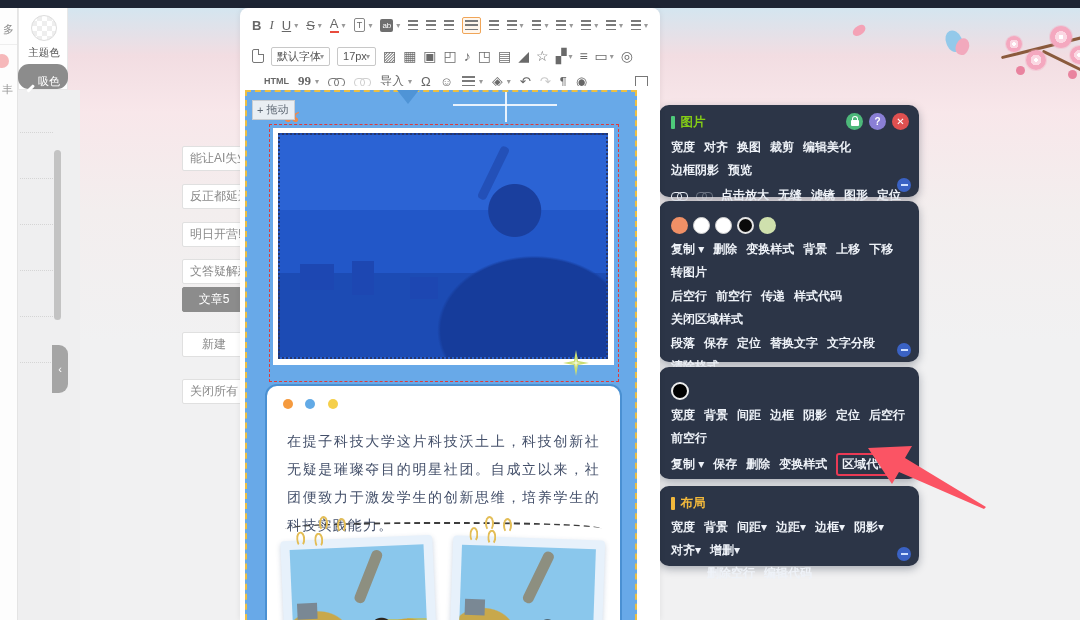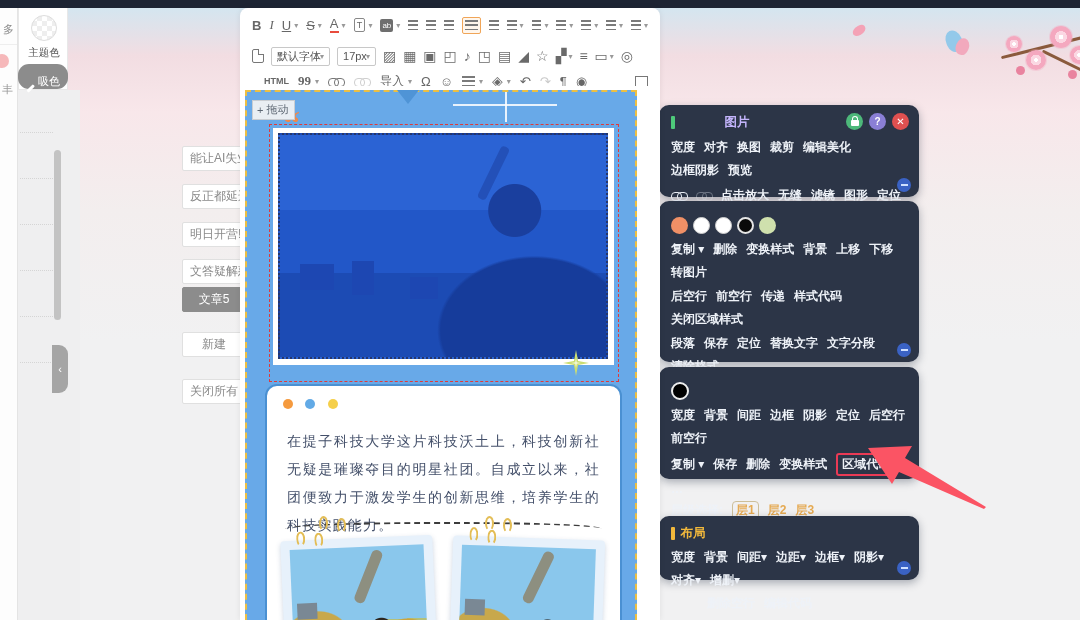--- a/index.html
+++ b/index.html
@@ -332,21 +332,21 @@
           </div>
         </div>
       </div>
     </div>
   </div>
 </div>
 
 <div class="abs panel" style="top:105px;height:92px;">
   <div class="ph">
     <span class="pbar" style="background:#4ec97a;"></span>
-    <span style="color:#c4b5fd;margin-left:44px;">图片</span>
+    <span style="color:#84cc16;">图片</span>
   </div>
   <div class="hcircles">
     <span class="hc" style="background:#4db87a;">
         <span class="lockbody"></span>
       </span>
     <span class="hc" style="background:#8a7fd6;">?</span>
     <span class="hc" style="background:#e05050;">✕</span>
   </div>
   <div class="prow">
 
@@ -449,21 +449,21 @@
     <span class="plink">…</span>
   </div>
   <div class="prow" style="margin-top:5px;">
     <span>层级选择:</span>
     <span class="plink layerbox">层1</span>
     <span class="plink layer">层2</span>
     <span class="plink layer">层3</span>
   </div>
 </div>
 
-<div class="abs panel" style="top:516px;height:64px;">
+<div class="abs panel" style="top:486px;height:80px;">
   <div class="ph">
     <span class="pbar" style="background:#f3b93c;"></span>
     <span style="color:#f3b93c;">布局</span>
   </div>
   <div class="prow" style="margin-top:7px;">
 
   <span class="plink">宽度</span>
       <span class="plink">背景</span>
       <span class="plink">间距▾</span>
       <span class="plink">边距▾</span>

